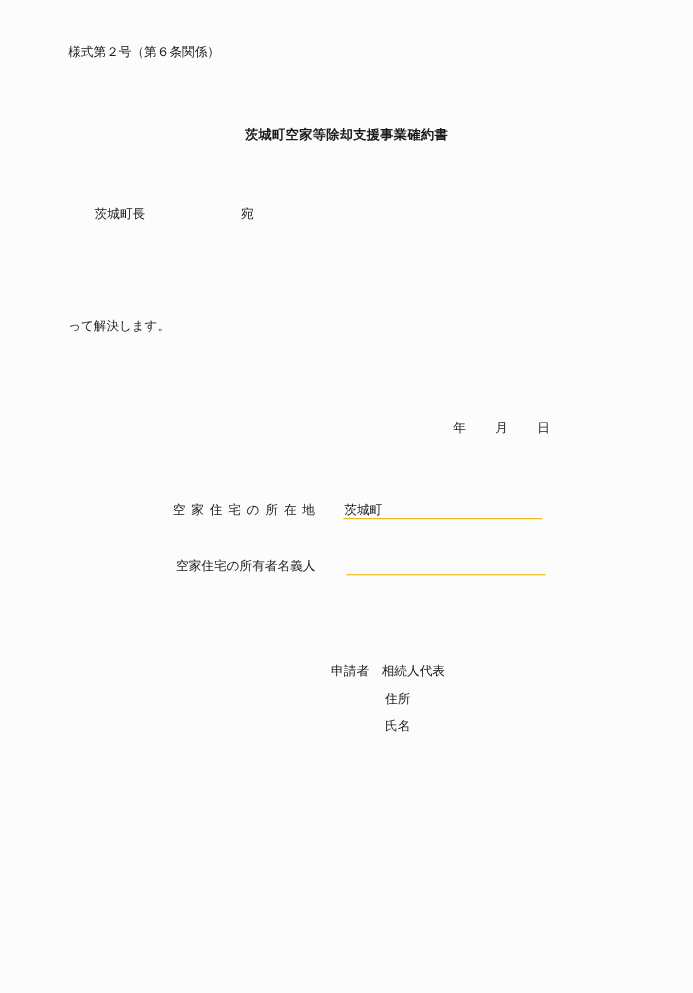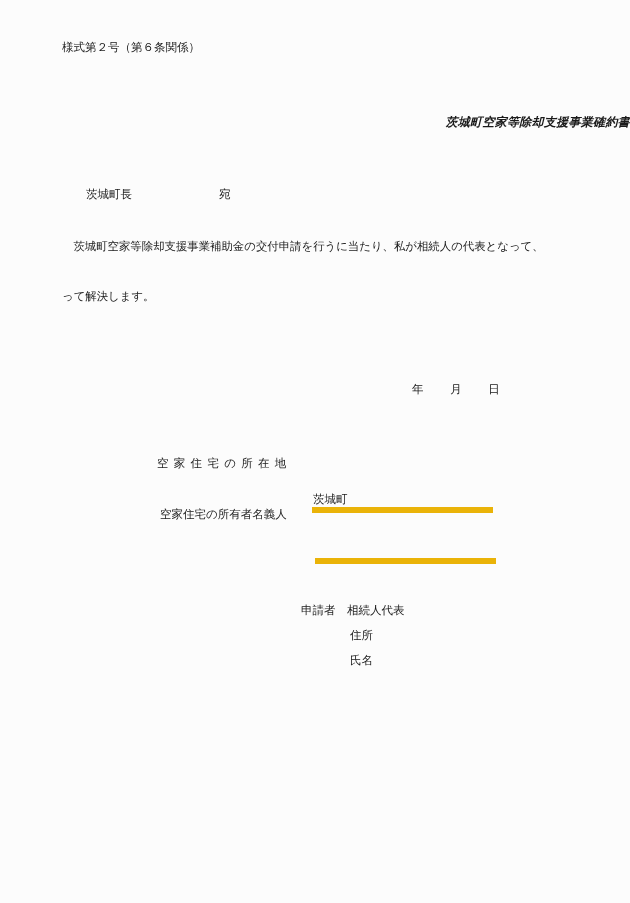--- a/index.html
+++ b/index.html
@@ -11,40 +11,39 @@
       width: 630px;
       height: 903px;
       position: relative;
       overflow: hidden;
       font-family: "DejaVu Serif", "Liberation Serif", serif;
       color: #1a1a1a;
       font-size: 11.5px;
     }
     .abs { position: absolute; white-space: nowrap; }
     .form-number { left: 62px; top: 40px; }
-    .doc-title { left: 0; width: 630px; text-align: right; top: 114px; font-weight: bold; font-size: 12px; letter-spacing: 0.3px; font-style: italic; }
+    .doc-title { left: 0; width: 630px; text-align: center; top: 114px; font-weight: bold; font-size: 12px; letter-spacing: 0.3px; }
     .addressee { left: 86px; top: 187px; }
     .addressee-suffix { left: 219px; top: 187px; }
     .para { left: 62px; line-height: 25px; font-size: 11.4px; }
     .p1 { top: 234px; }
     .p2 { top: 284px; }
     .date-row { top: 382px; left: 412px; }
     .date-row span { display: inline-block; }
     .date-year { margin-right: 23px; }
     .date-month { margin-right: 23px; }
     .field-label { left: 157px; }
     .field-label.spaced { letter-spacing: 5.3px; text-align: center; }
     .f1 { top: 456px; }
     .f2 { top: 507px; left: 160px; }
     .field-line {
       position: absolute;
-      border-bottom: 6px solid #eab308;
+      border-bottom: 1px solid #eab308;
       height: 15px;
       padding-left: 1px;
-      margin-top: 36px;
     }
     .line1 { left: 312px; top: 456px; width: 180px; }
     .line2 { left: 315px; top: 507px; width: 180px; }
     .applicant { top: 603px; left: 256px; margin-left: 45px; }
     .applicant-sub { left: 313px; margin-left: 37px; }
     .a2 { top: 628px; }
     .a3 { top: 653px; }
   </style>
 </head>
 <body>
@@ -52,21 +51,20 @@
 <div>
 
   <div class="abs form-number">様式第２号（第６条関係）</div>
 
   <div class="abs doc-title">茨城町空家等除却支援事業確約書</div>
 
   <div class="abs addressee">茨城町長</div>
   <div class="abs addressee-suffix">宛</div>
 
   <div class="abs para p1">
-    <div>　茨城町空家等除却支援事業補助金の交付申請を行うに当たり、私が相続人の代表となって、</div>
   </div>
   <div class="abs para p2">
     <div>って解決します。</div>
   </div>
 
   <div class="abs date-row">
     <span class="date-year">年</span>
     <span class="date-month">月</span>
     <span class="date-day">日</span>
   </div>

